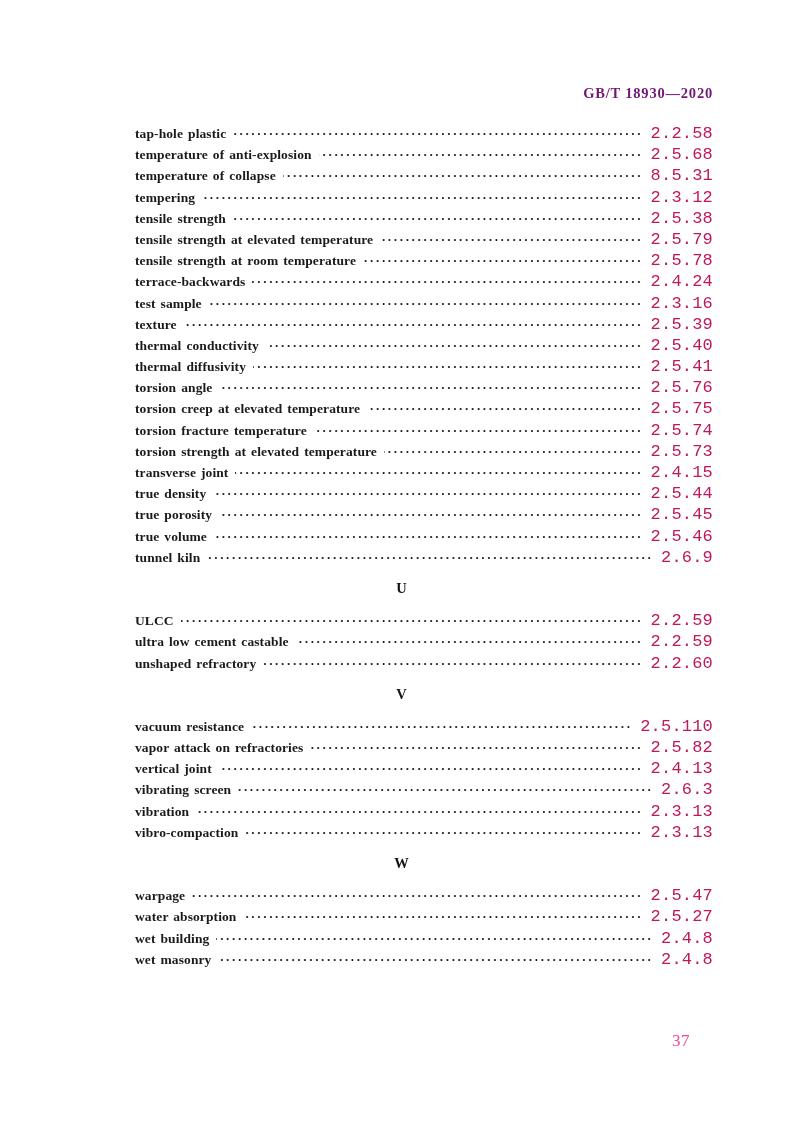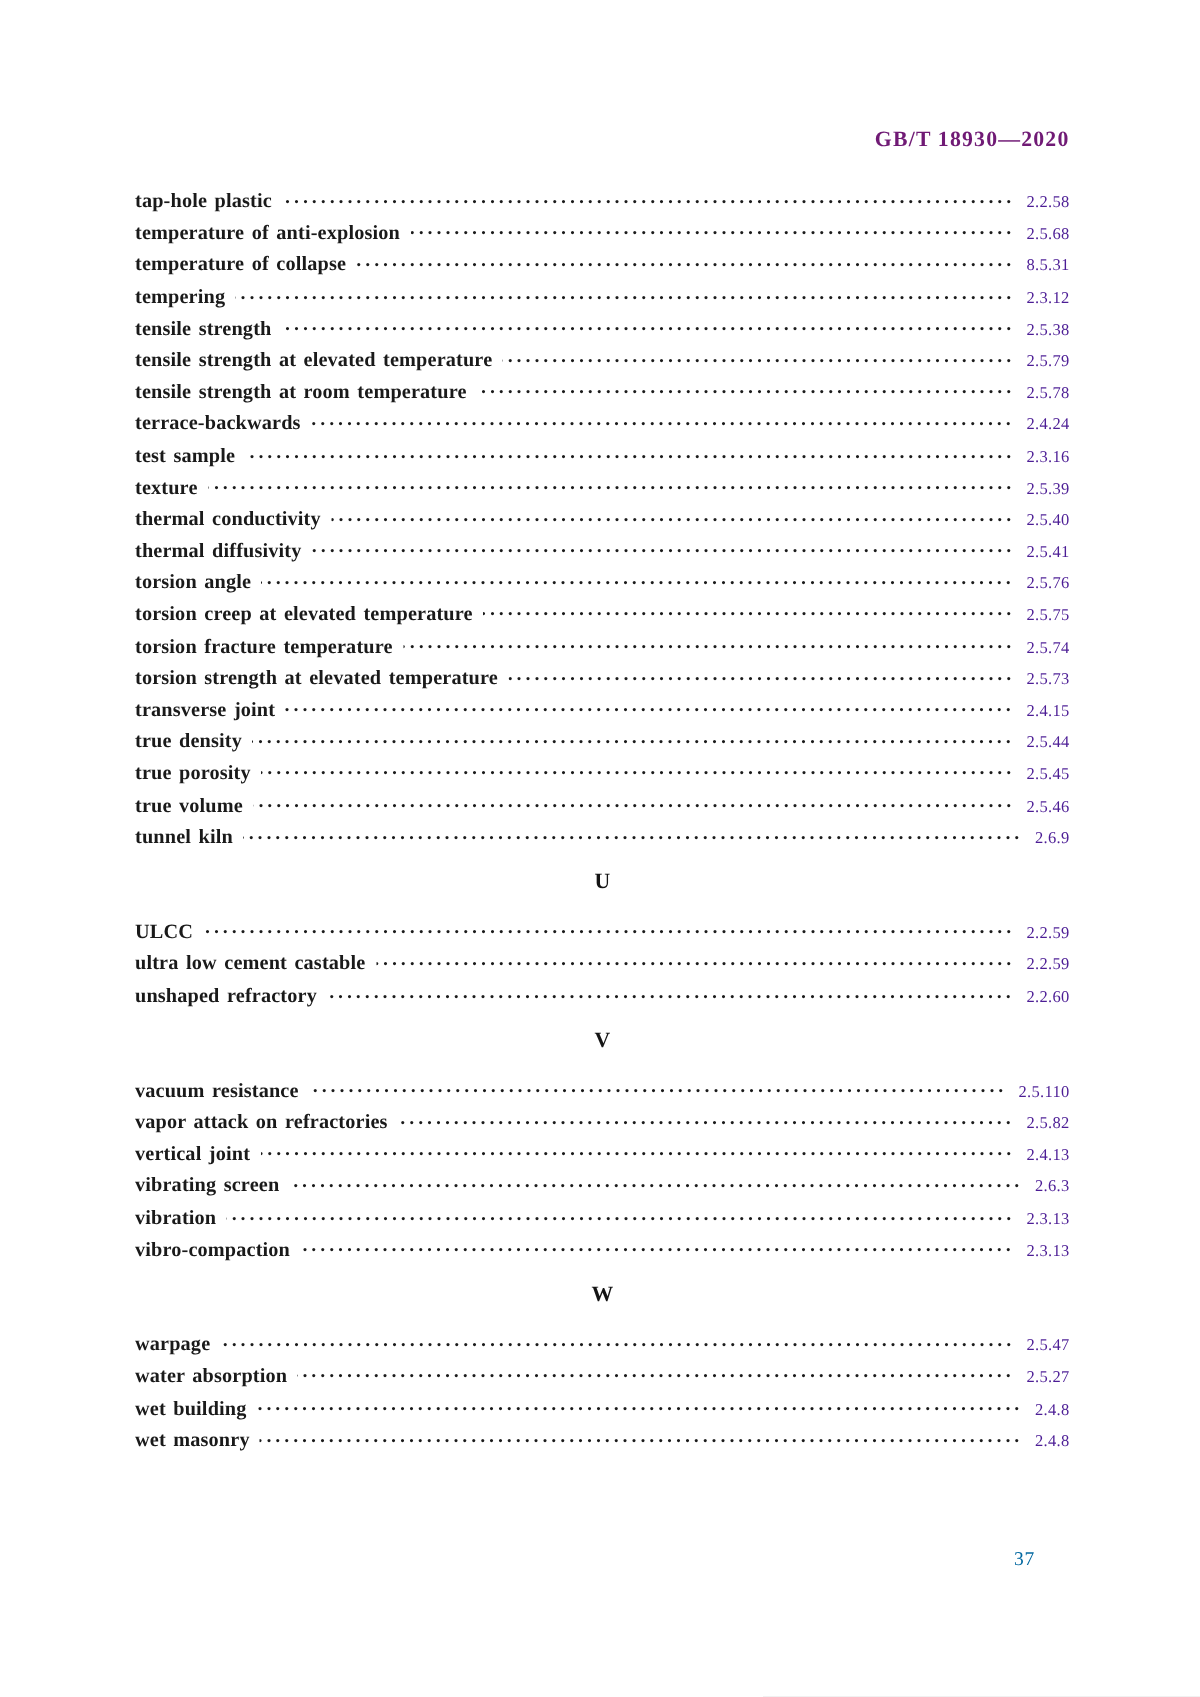--- a/index.html
+++ b/index.html
@@ -22,20 +22,21 @@
     line-height: 15px;
     letter-spacing: 0.8px;
     color: #701a75;
   }
   .index-list { margin-top: 22px; }
   .index-row {
     display: flex;
     align-items: baseline;
     line-height: 21.2px;
     height: 21.2px;
+    margin-left: 45px;
   }
   .term {
     font-weight: bold;
     font-size: 13.5px;
     white-space: nowrap;
     padding-right: 7px;
     word-spacing: 1.5px;
     letter-spacing: 0.1px;
   }
   .dots {
@@ -46,42 +47,42 @@
     font-size: 13px;
     letter-spacing: 1.6px;
     color: #1b1b1b;
     direction: rtl;
     text-align: left;
   }
   .dots::before {
     content: "·······································································································································································································································································";
   }
   .ref {
-    font-family: Liberation Serif, serif;
-    font-size: 11px;
+    font-family: Liberation Mono, monospace;
+    font-size: 17px;
     padding-left: 8px;
     white-space: nowrap;
-    color: #4c1d95;
+    color: #be185d;
     letter-spacing: 0.2px;
   }
   .section-letter {
     text-align: center;
     font-weight: bold;
     font-size: 14.5px;
     line-height: 21.2px;
     margin: 10px 0 11px 0;
     color: #141414;
   }
   .page-number {
     position: absolute;
     top: 1031px;
     right: 110px;
     font-family: "Liberation Serif", serif;
-    font-size: 13px;
-    color: #0369a1;
+    font-size: 17px;
+    color: #ec4899;
     letter-spacing: 0.5px;
   }
 </style>
 </head>
 <body>
 
 <div class="page">
   <div class="doc-header">GB/T 18930—2020</div>
 
   <div class="index-list">

